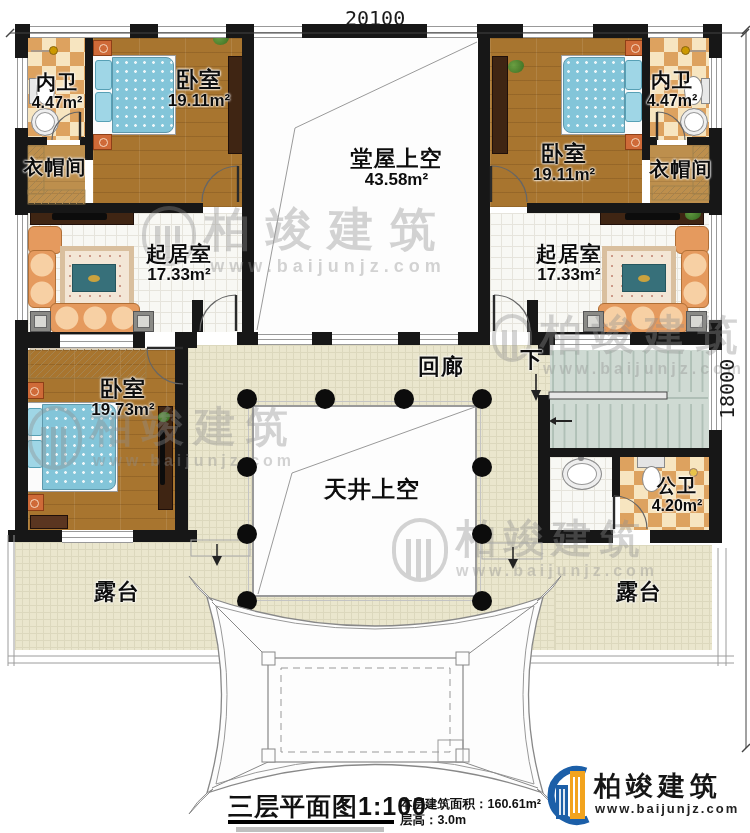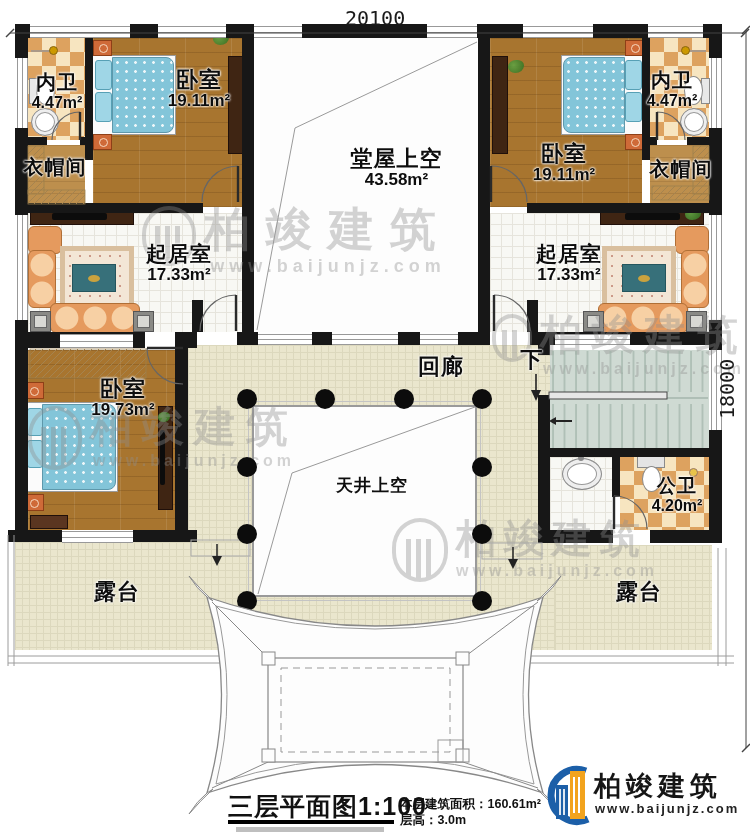--- a/index.html
+++ b/index.html
@@ -397,21 +397,21 @@
     <div class="larea" style="font-size:17px;">17.33m²</div>
   </div>
   <div class="lbl" style="left:84px;top:377px;width:78px;">
     <div class="lname" style="font-size:22px;">卧室</div>
     <div class="larea" style="font-size:17px;">19.73m²</div>
   </div>
   <div class="lbl" style="left:412px;top:355px;width:58px;">
     <div class="lname" style="font-size:22px;">回廊</div>
   </div>
   <div class="lbl" style="left:316px;top:477px;width:112px;">
-    <div class="lname" style="font-size:17px;">天井上空</div>
+    <div class="lname" style="font-size:23px;">天井上空</div>
   </div>
   <div class="lbl" style="left:648px;top:476px;width:58px;">
     <div class="lname" style="font-size:19px;">公卫</div>
     <div class="larea">4.20m²</div>
   </div>
   <div class="lbl" style="left:88px;top:580px;width:58px;">
     <div class="lname" style="font-size:22px;">露台</div>
   </div>
   <div class="lbl" style="left:610px;top:580px;width:58px;">
     <div class="lname" style="font-size:22px;">露台</div>

